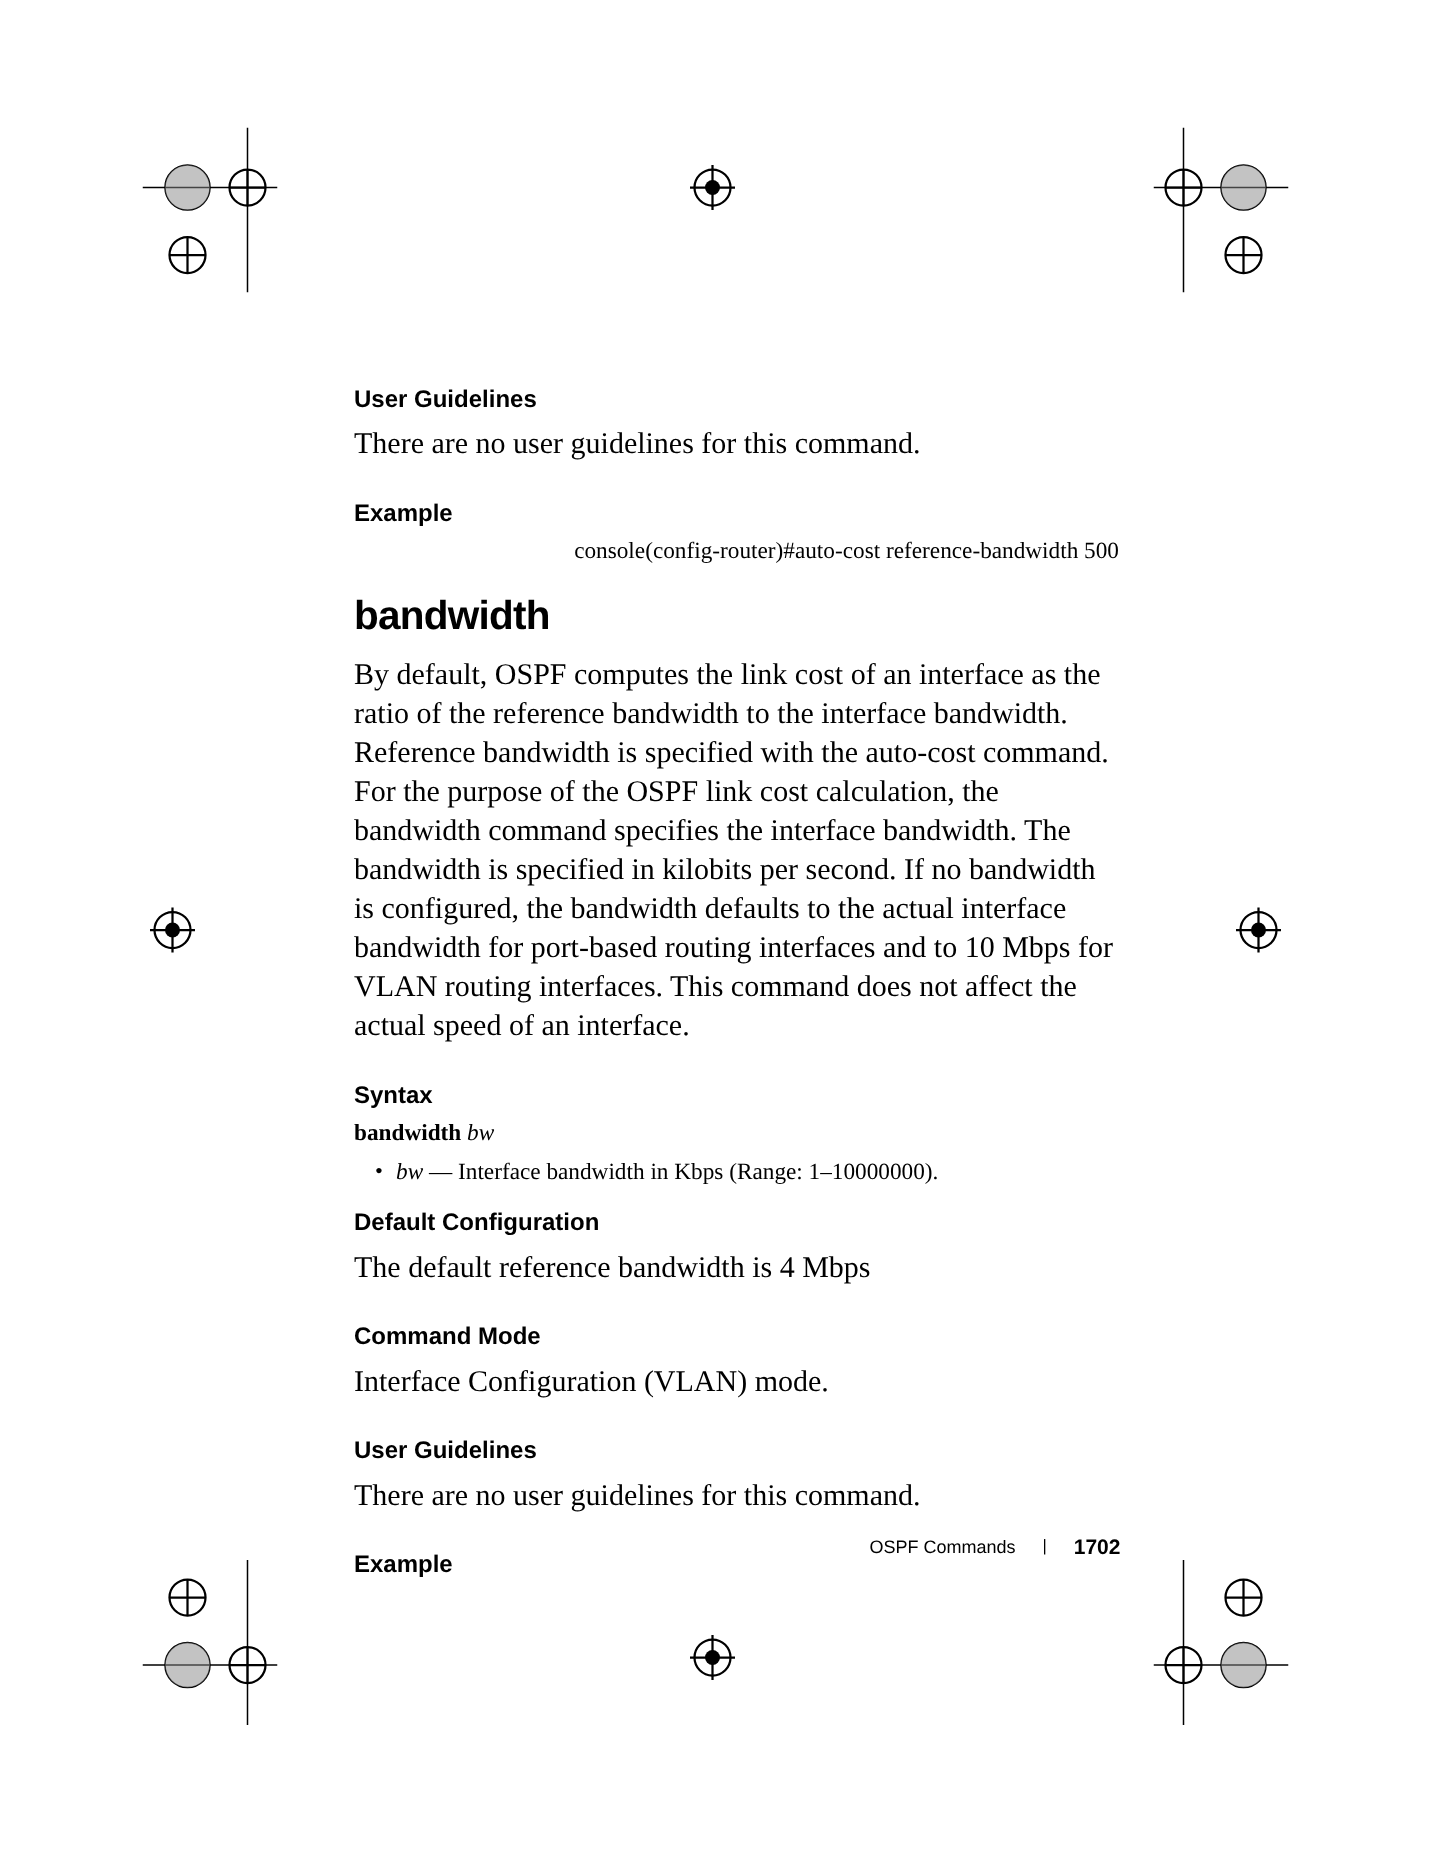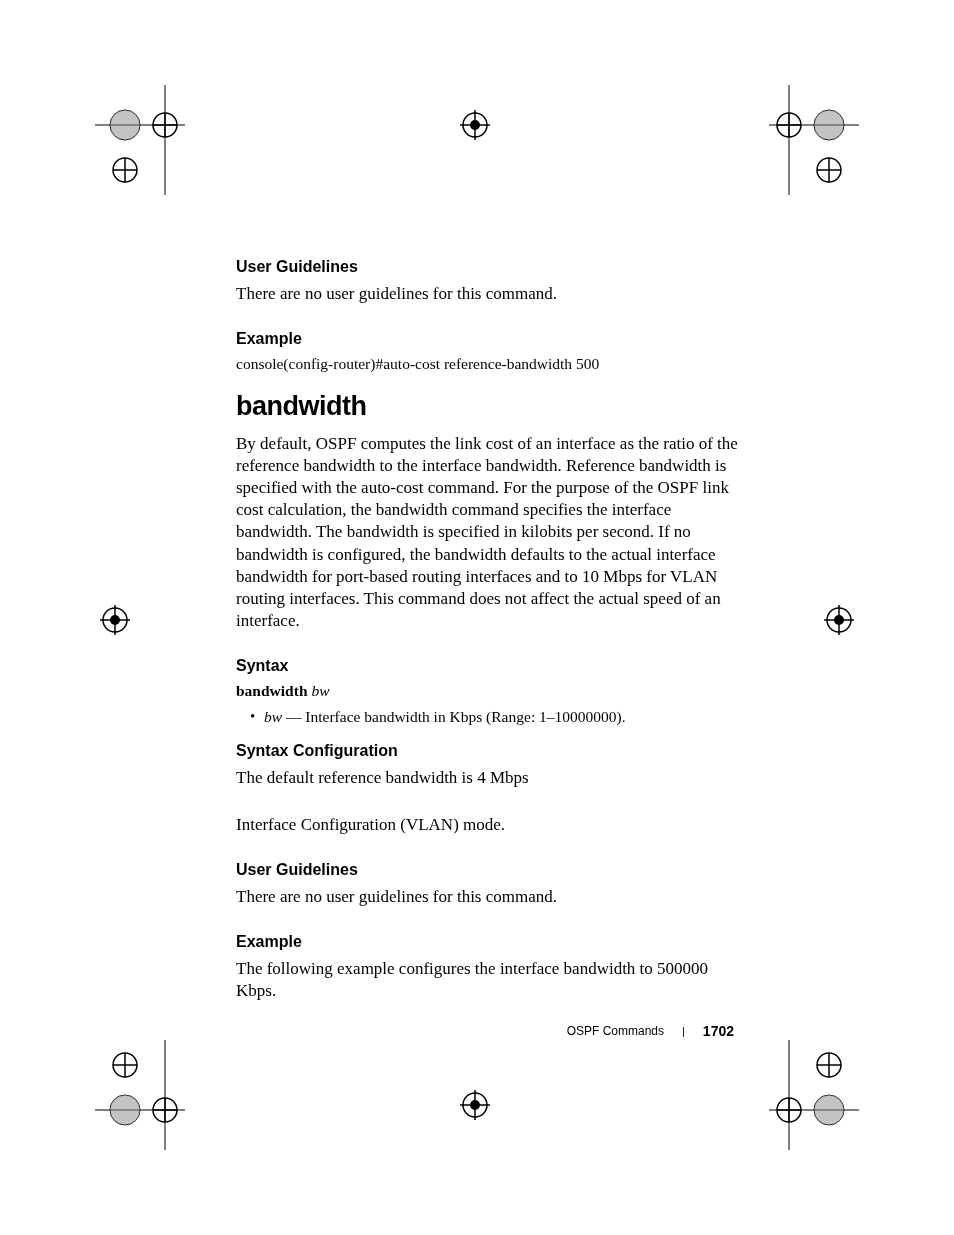--- a/index.html
+++ b/index.html
@@ -22,28 +22,29 @@
       width: 510px;
     }
     .heading-bold {
       font-family: Arial, Helvetica, sans-serif;
       font-weight: bold;
       font-size: 16px;
       margin-bottom: 7px;
     }
     .body-text {
       font-family: Georgia, 'Times New Roman', serif;
-      font-size: 17px;
+      font-size: 20px;
       line-height: 1.3;
       margin-bottom: 14px;
     }
     .code-text {
       font-family: Georgia, 'Times New Roman', serif;
       font-size: 15.5px;
       margin-bottom: 18px;
+      text-align: right;
     }
     .section-title {
       font-family: Arial, Helvetica, sans-serif;
       font-weight: bold;
       font-size: 27px;
       margin-top: 9px;
       margin-bottom: 11px;
       letter-spacing: -0.5px;
     }
     .syntax-line {
@@ -66,21 +67,21 @@
     }
     .bullet-item::before {
       content: "•";
       position: absolute;
       left: -14px;
       font-size: 15px;
     }
     .footer {
       position: absolute;
       top: 1023px;
-      right: 220px;
+      right: 207px;
       font-family: Arial, Helvetica, sans-serif;
       font-size: 12px;
       display: flex;
       align-items: center;
       gap: 18px;
     }
     .footer-section {
       font-family: Arial, Helvetica, sans-serif;
       font-size: 12px;
     }
@@ -120,36 +121,36 @@
   <div class="spacer-sm"></div>
 
   <div class="heading-bold">Syntax</div>
   <div class="syntax-line">
     <span class="syntax-bold">bandwidth</span> <span class="syntax-italic">bw</span>
   </div>
   <div class="bullet-item">
     <span class="syntax-italic">bw</span><span> — Interface bandwidth in Kbps (Range: 1–10000000).</span>
   </div>
 
-  <div class="heading-bold">Syntax Configuration</div>
+  <div class="heading-bold">Default Configuration</div>
   <div class="body-text">The default reference bandwidth is 4 Mbps</div>
 
   <div class="spacer-sm"></div>
 
+  <div class="heading-bold">Command Mode</div>
   <div class="body-text">Interface Configuration (VLAN) mode.</div>
 
   <div class="spacer-sm"></div>
 
   <div class="heading-bold">User Guidelines</div>
   <div class="body-text">There are no user guidelines for this command.</div>
 
   <div class="spacer-sm"></div>
 
   <div class="heading-bold">Example</div>
-  <div class="body-text">The following example configures the interface bandwidth to 500000 Kbps.</div>
 </div>
 
 <div class="footer">
   <span class="footer-section">OSPF Commands</span>
   <span class="footer-divider">|</span>
   <span class="footer-page">1702</span>
 </div>
 
 <div class="crop-mark" style="left:95px; top:85px;">
   <svg width="90" height="110" viewBox="0 0 90 110">

